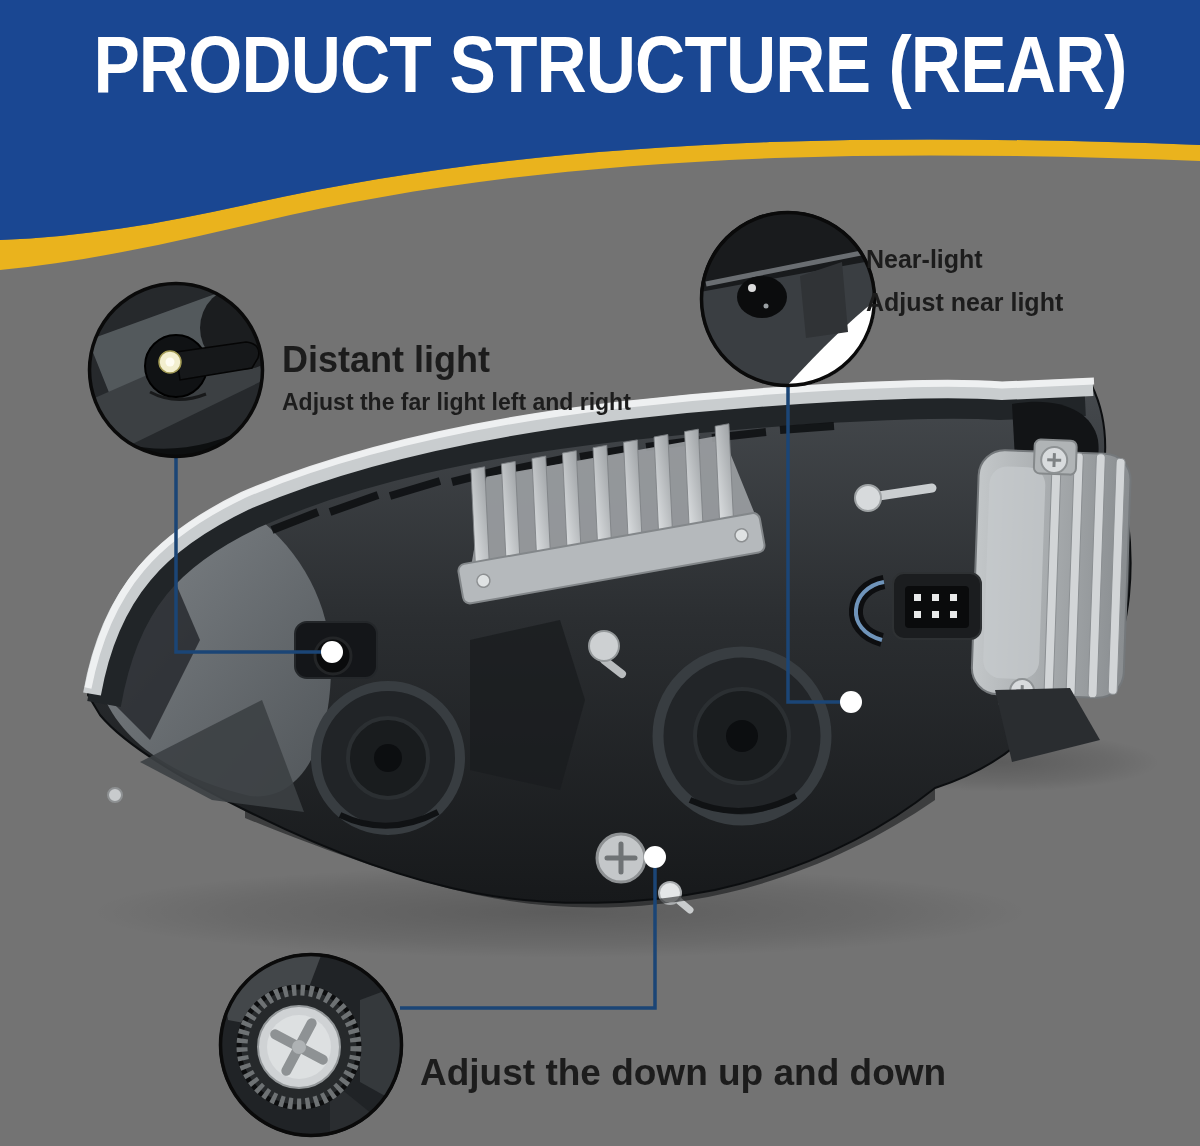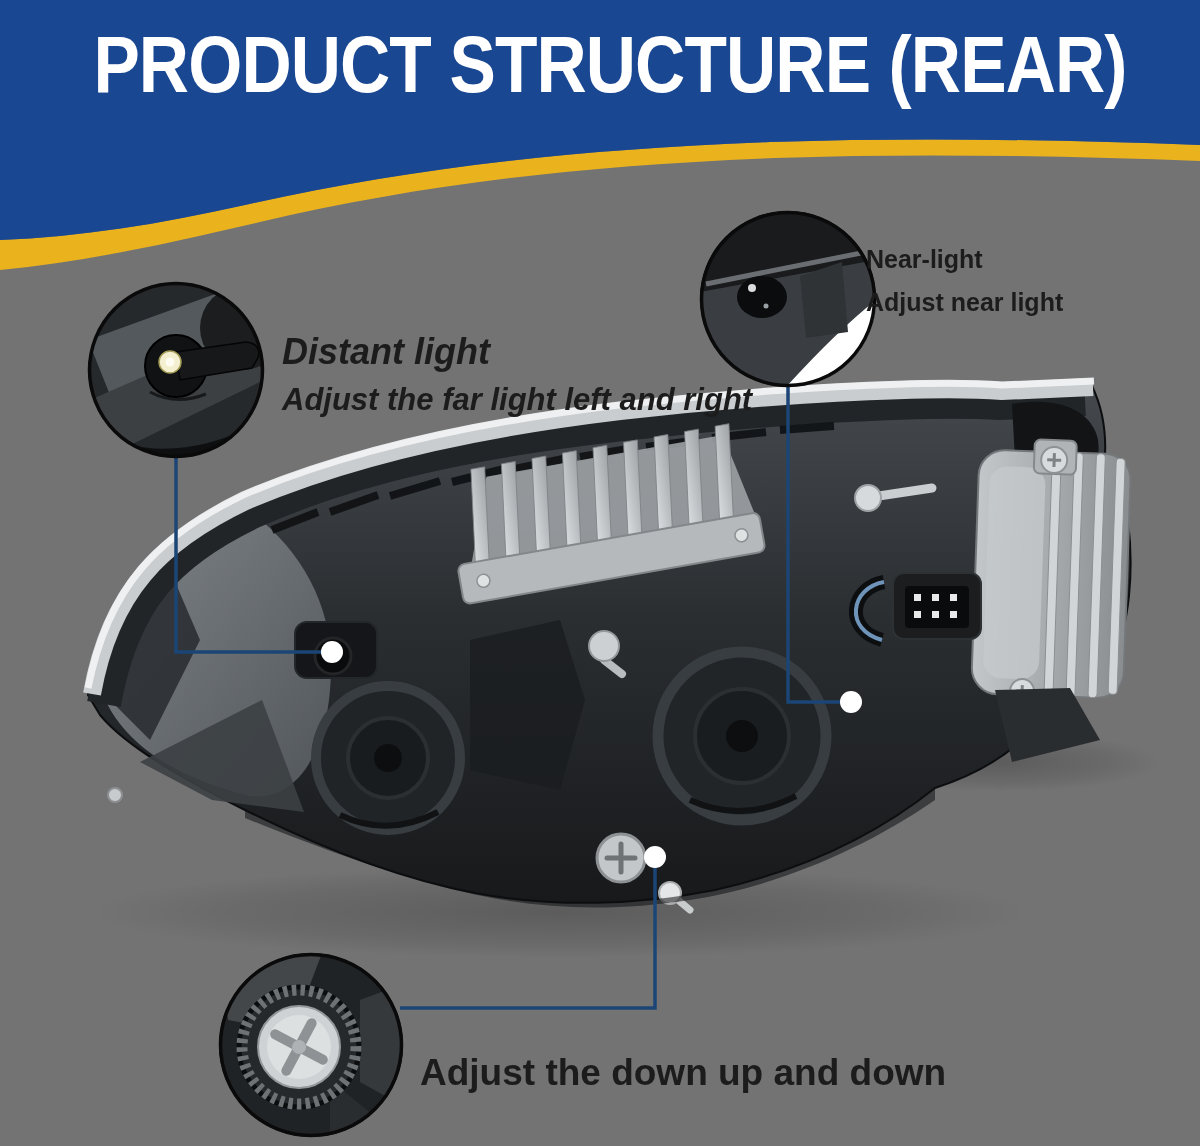--- a/index.html
+++ b/index.html
@@ -21,22 +21,22 @@
     color:#ffffff;font-weight:700;font-size:79px;line-height:1.05;
     letter-spacing:-1px;transform:scaleX(.88);transform-origin:50% 50%;
     white-space:nowrap;
   }
   .illustration{position:absolute;left:0;top:0;}
   .callout-line{stroke:var(--callout_line);stroke-width:3.5;fill:none;}
   .callout-dot{fill:#ffffff;}
   .callout-block{position:absolute;color:var(--text_black);}
   .callout-title{font-size:36px;font-weight:700;line-height:1.1;white-space:nowrap;}
   .callout-desc{font-size:24px;font-weight:700;line-height:1.3;margin-top:8px;white-space:nowrap;}
-  .distant-block{left:282px;top:332px;font-style:italic;}
-  .distant-block .callout-desc{font-size:31px;}
+  .distant-block{left:282px;top:340px;}
+  .distant-block .callout-desc{font-size:23px;}
   .near-block{left:866px;top:246px;}
   .near-block .callout-title{font-size:25px;}
   .near-block .callout-desc{font-size:25px;margin-top:12px;}
   .updown-label{
     position:absolute;left:420px;top:1052px;color:var(--text_black);
     font-size:37px;font-weight:700;white-space:nowrap;
   }
 </style>
 </head>
 <body>

